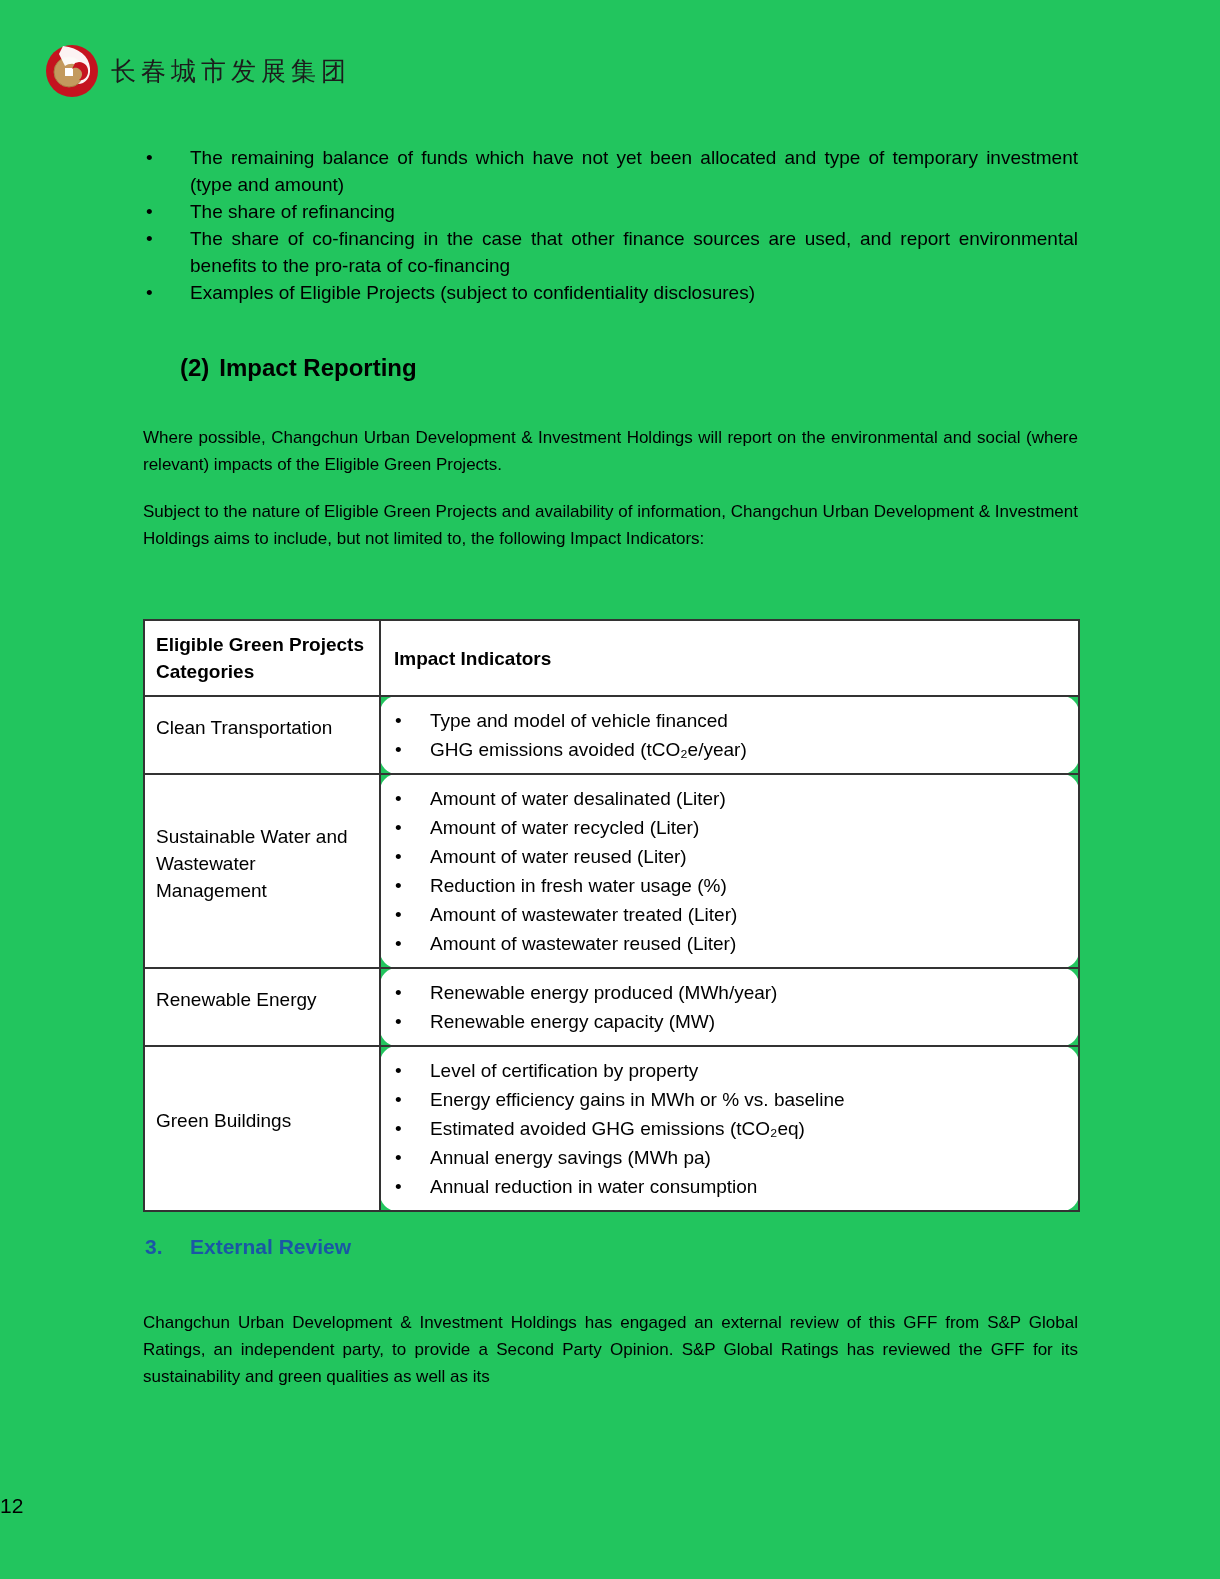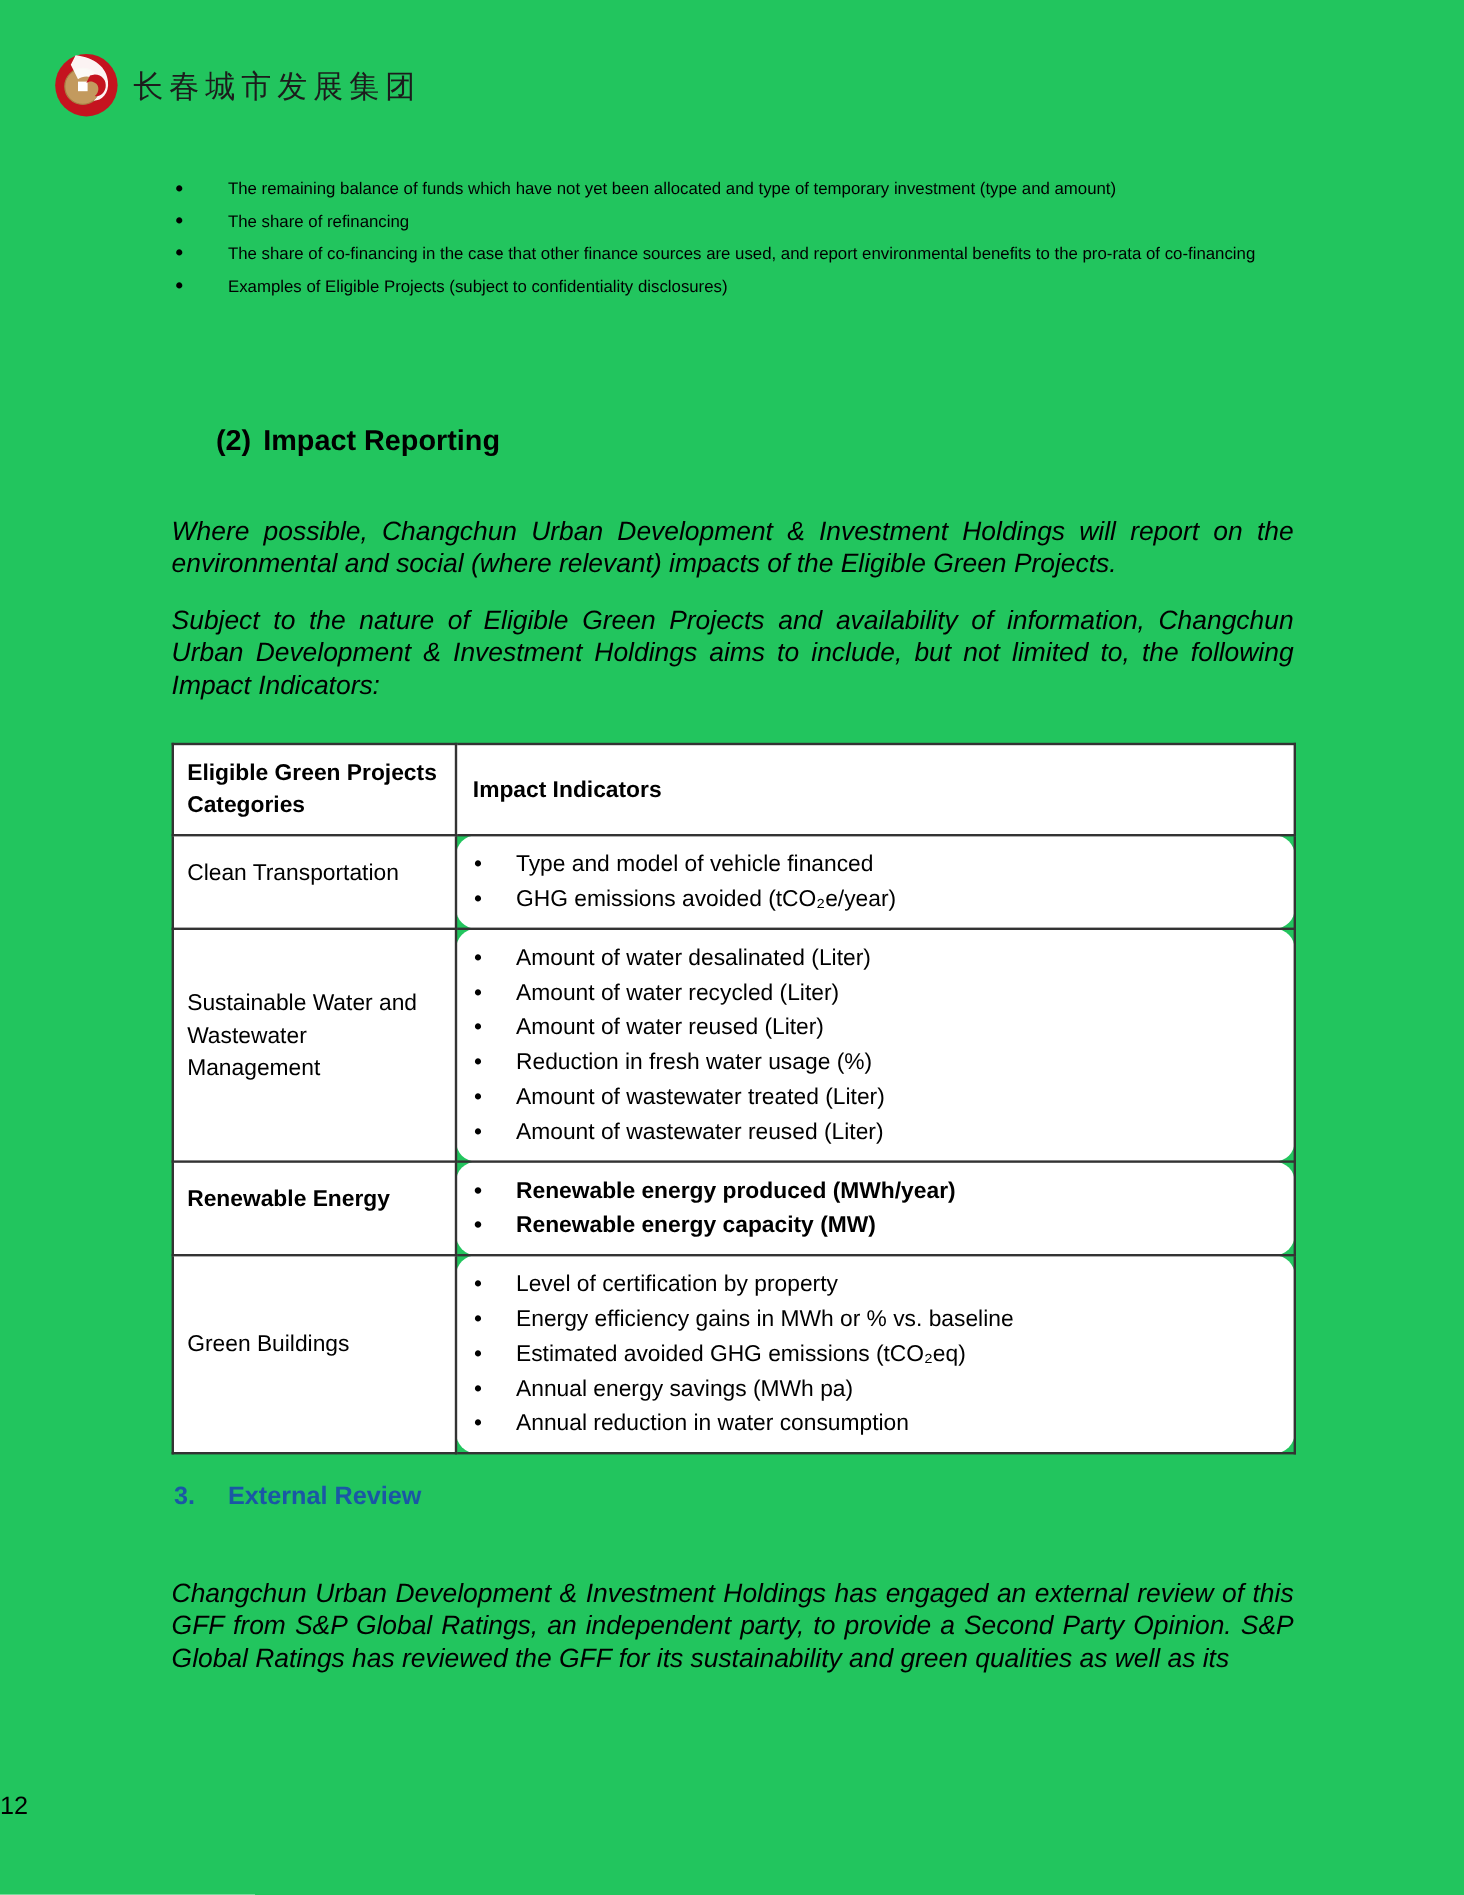--- a/index.html
+++ b/index.html
@@ -20,29 +20,29 @@
   .logo-text {
     font-family: "DejaVu Sans", sans-serif;
     font-size: 25px;
     letter-spacing: 5px;
     color: #1c1c1c;
     white-space: nowrap;
     transform: scaleY(1.05);
   }
 
   
-  .body-text { font-size: 22px; line-height: 27px; font-style: italic; }
+  .body-text { font-size: 17px; line-height: 27px; }
   .justify { text-align: justify; }
 
   
   .top-bullets { position: absolute; top: 144px; left: 143px; width: 935px; list-style: none; margin: 0; padding: 0; }
   .top-bullets li {
     position: relative;
     padding-left: 47px;
-    font-size: 14px;
+    font-size: 19px;
     line-height: 27px;
     text-align: justify;
   }
   .top-bullets li::before {
     content: "\2022";
     position: absolute;
     left: 3px;
     top: 0;
     font-size: 19px;
   }
@@ -90,21 +90,21 @@
     font-size: 19px;
   }
   ul.cell-bullets li::before {
     content: "\2022";
     position: absolute;
     left: 14px;
     top: 0;
   }
   tr.row-1 { height: 75px; }
   tr.row-2 { height: 190px; }
-  tr.row-3 { height: 75px; font-weight: bold; }
+  tr.row-3 { height: 75px; }
   tr.row-4 { height: 152px; }
 
   
   .external-heading {
     position: absolute; top: 1235px; left: 145px;
     font-size: 21px; font-weight: bold;
     color: #1a57a5;
   }
   .external-heading .h-num { display: inline-block; width: 45px; }
   .para-3 { position: absolute; top: 1292px; left: 143px; width: 935px; }

